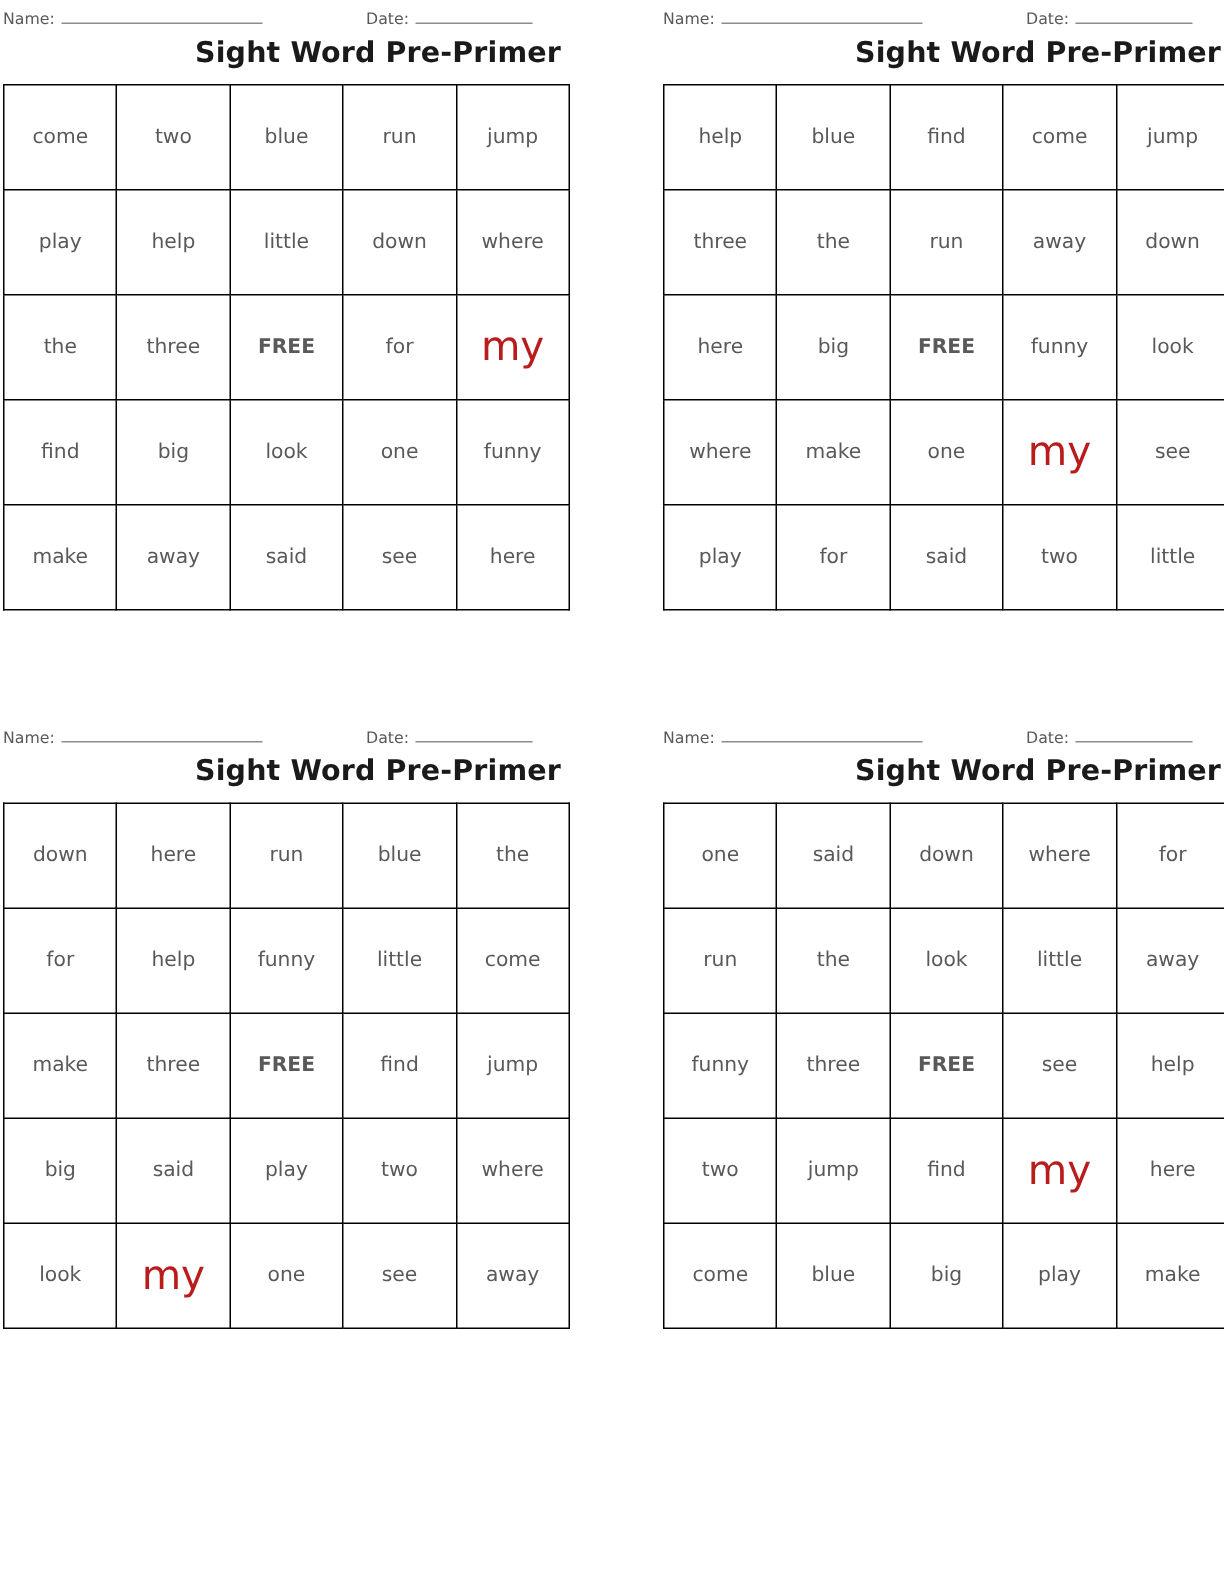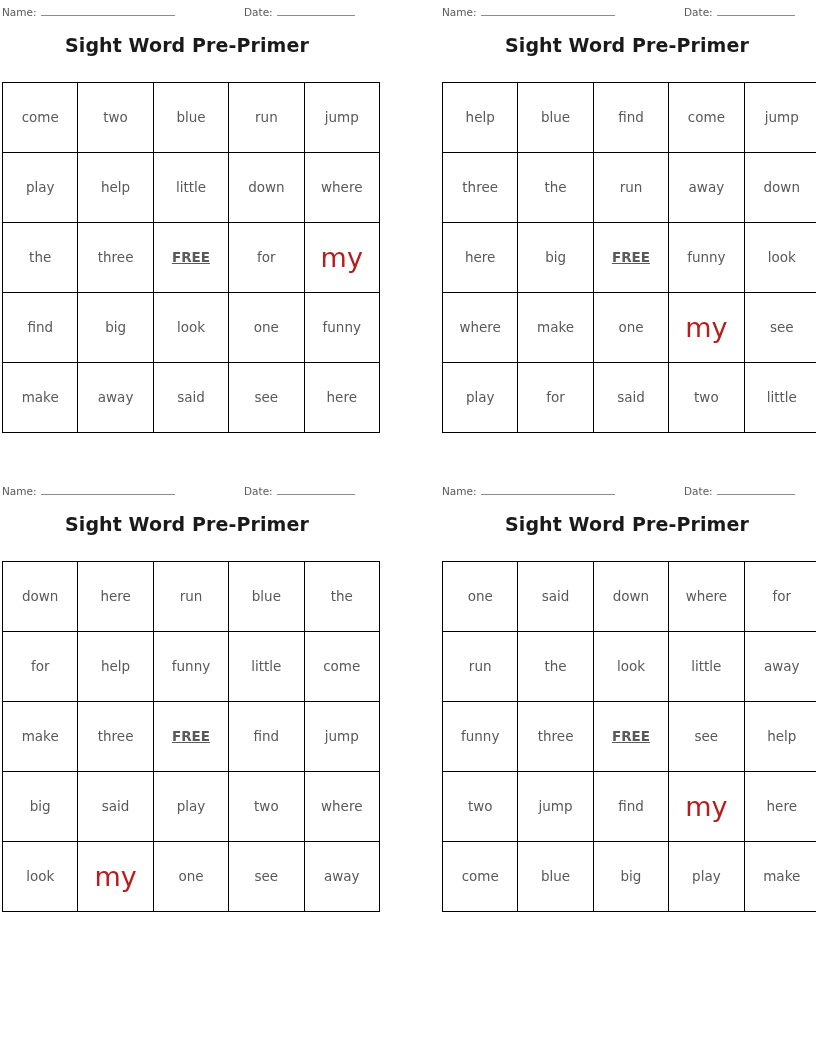--- a/index.html
+++ b/index.html
@@ -47,51 +47,50 @@
     display: inline-block;
     border-bottom: 1px solid #8c8c8c;
     vertical-align: baseline;
     margin-left: 4px;
     height: 11px;
   }
   .rule-long  { width: 134px; }
   .rule-short { width: 78px; }
 
   .card-title {
-    margin-top: 12px;
-    text-align: center;
+    margin-top: 2px;
+    text-align: right;
     font-size: 19px;
     font-weight: bold;
     color: #1a1a1a;
     letter-spacing: 0.1px;
     height: 26px;
     line-height: 26px;
   }
 
   .grid {
-    margin-top: 24px;
+    margin-top: 8px;
     margin-left: 2px;
     width: 372px;
     border-collapse: collapse;
     table-layout: fixed;
   }
   .grid td {
     border: 1px solid #000000;
     width: 74.4px;
     height: 69px;
     text-align: center;
     vertical-align: middle;
     font-size: 13.5px;
     color: #595959;
     padding: 0;
     line-height: 1.1;
   }
   .grid td.free {
     font-weight: bold;
-    text-decoration: underline;
     font-size: 13.5px;
   }
   .grid td.big {
     font-size: 27px;
     color: #b91c1c;
   }
 </style>
 </head>
 <body>
 

